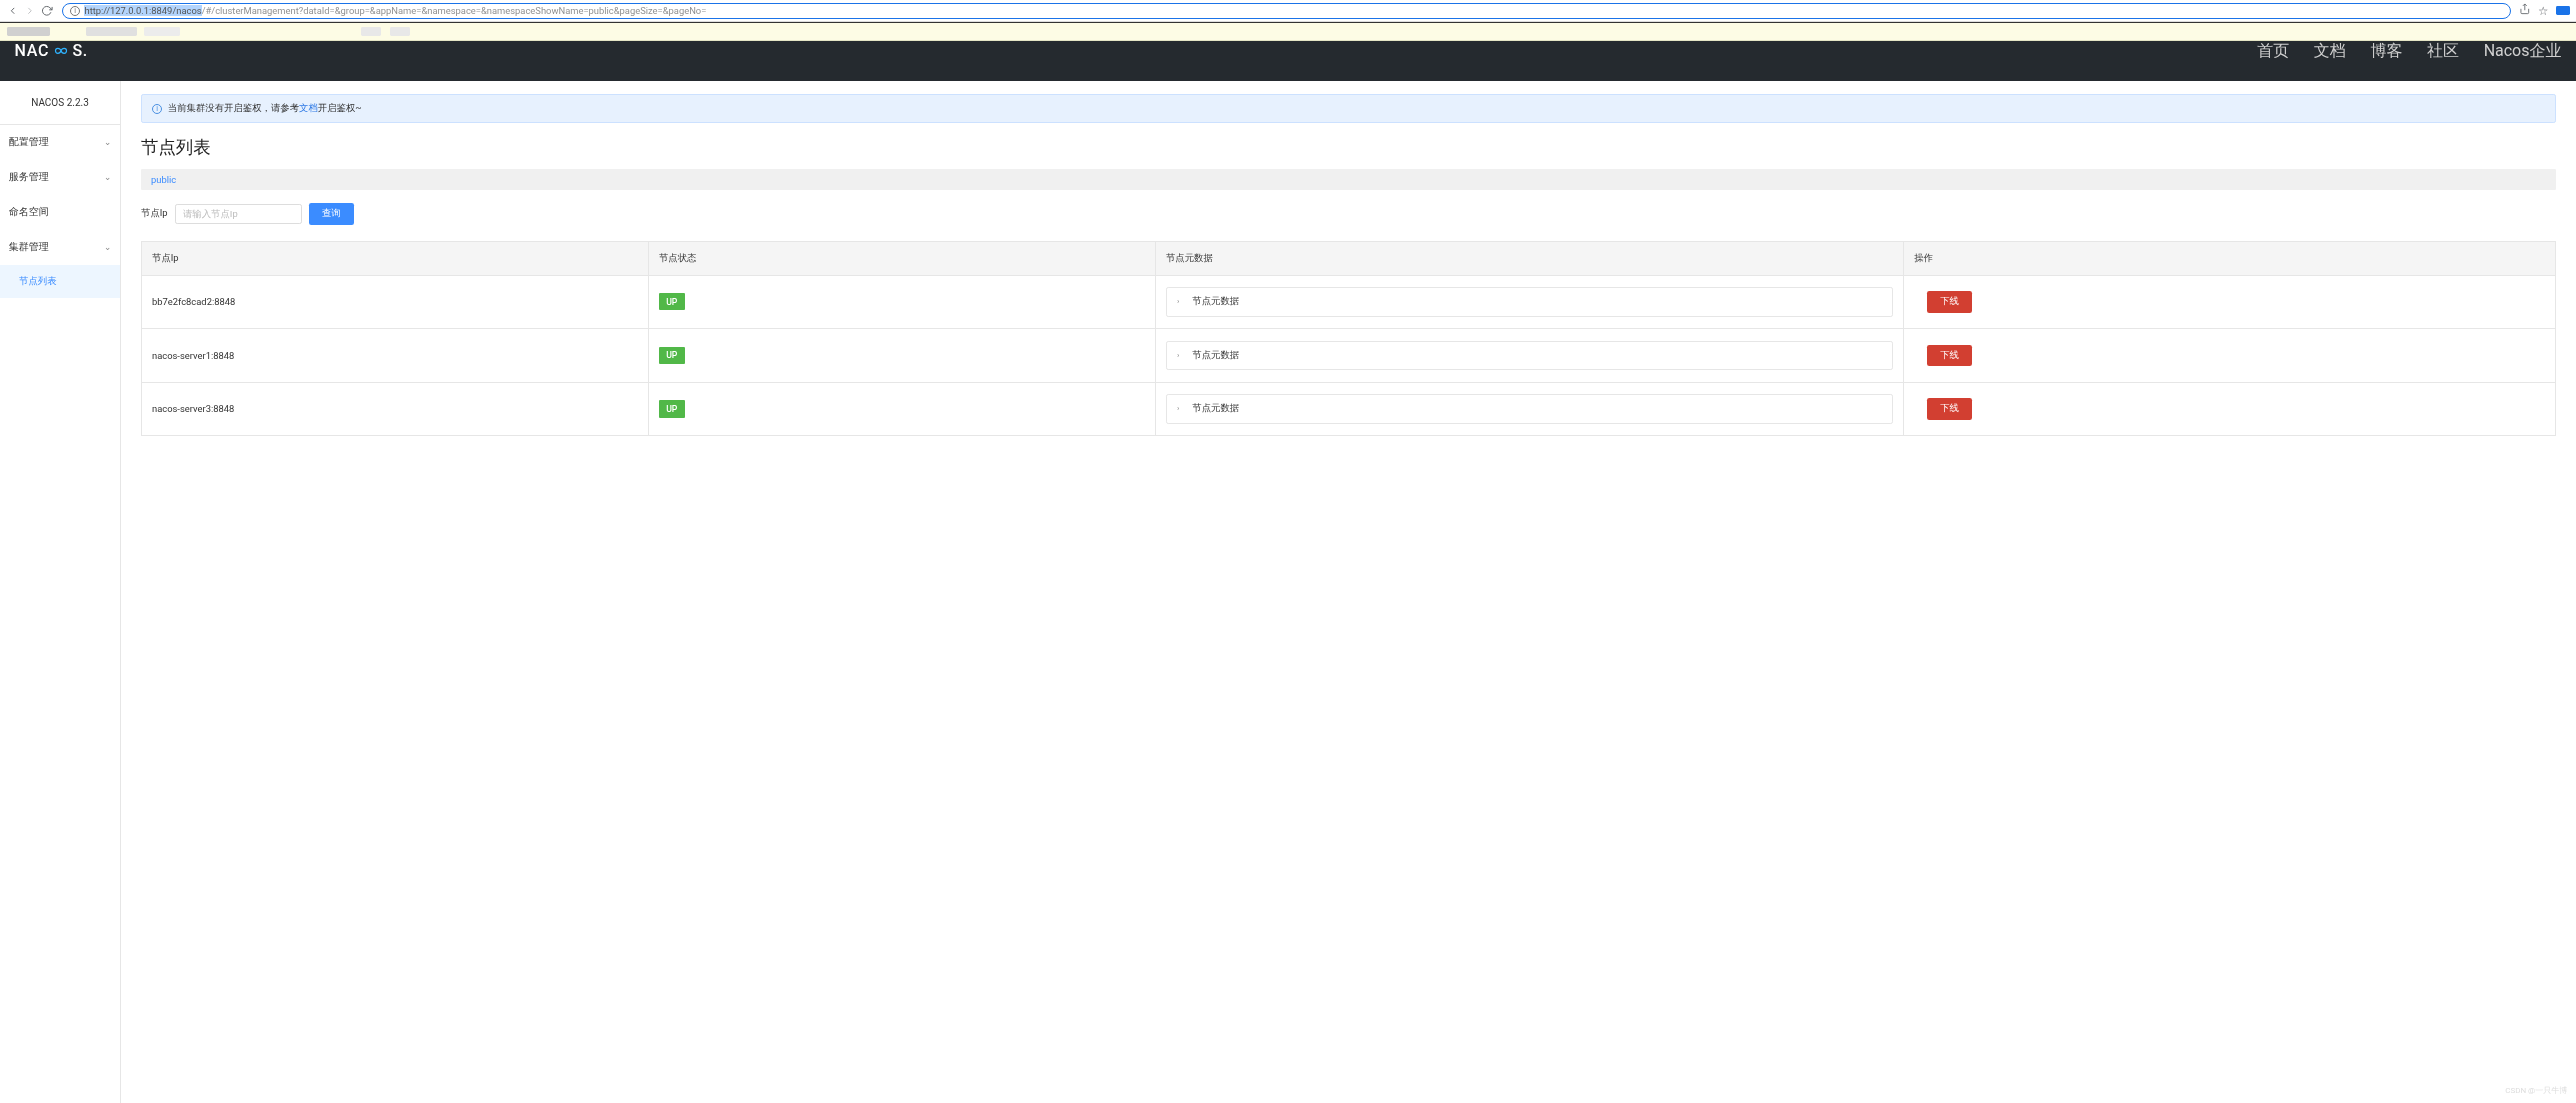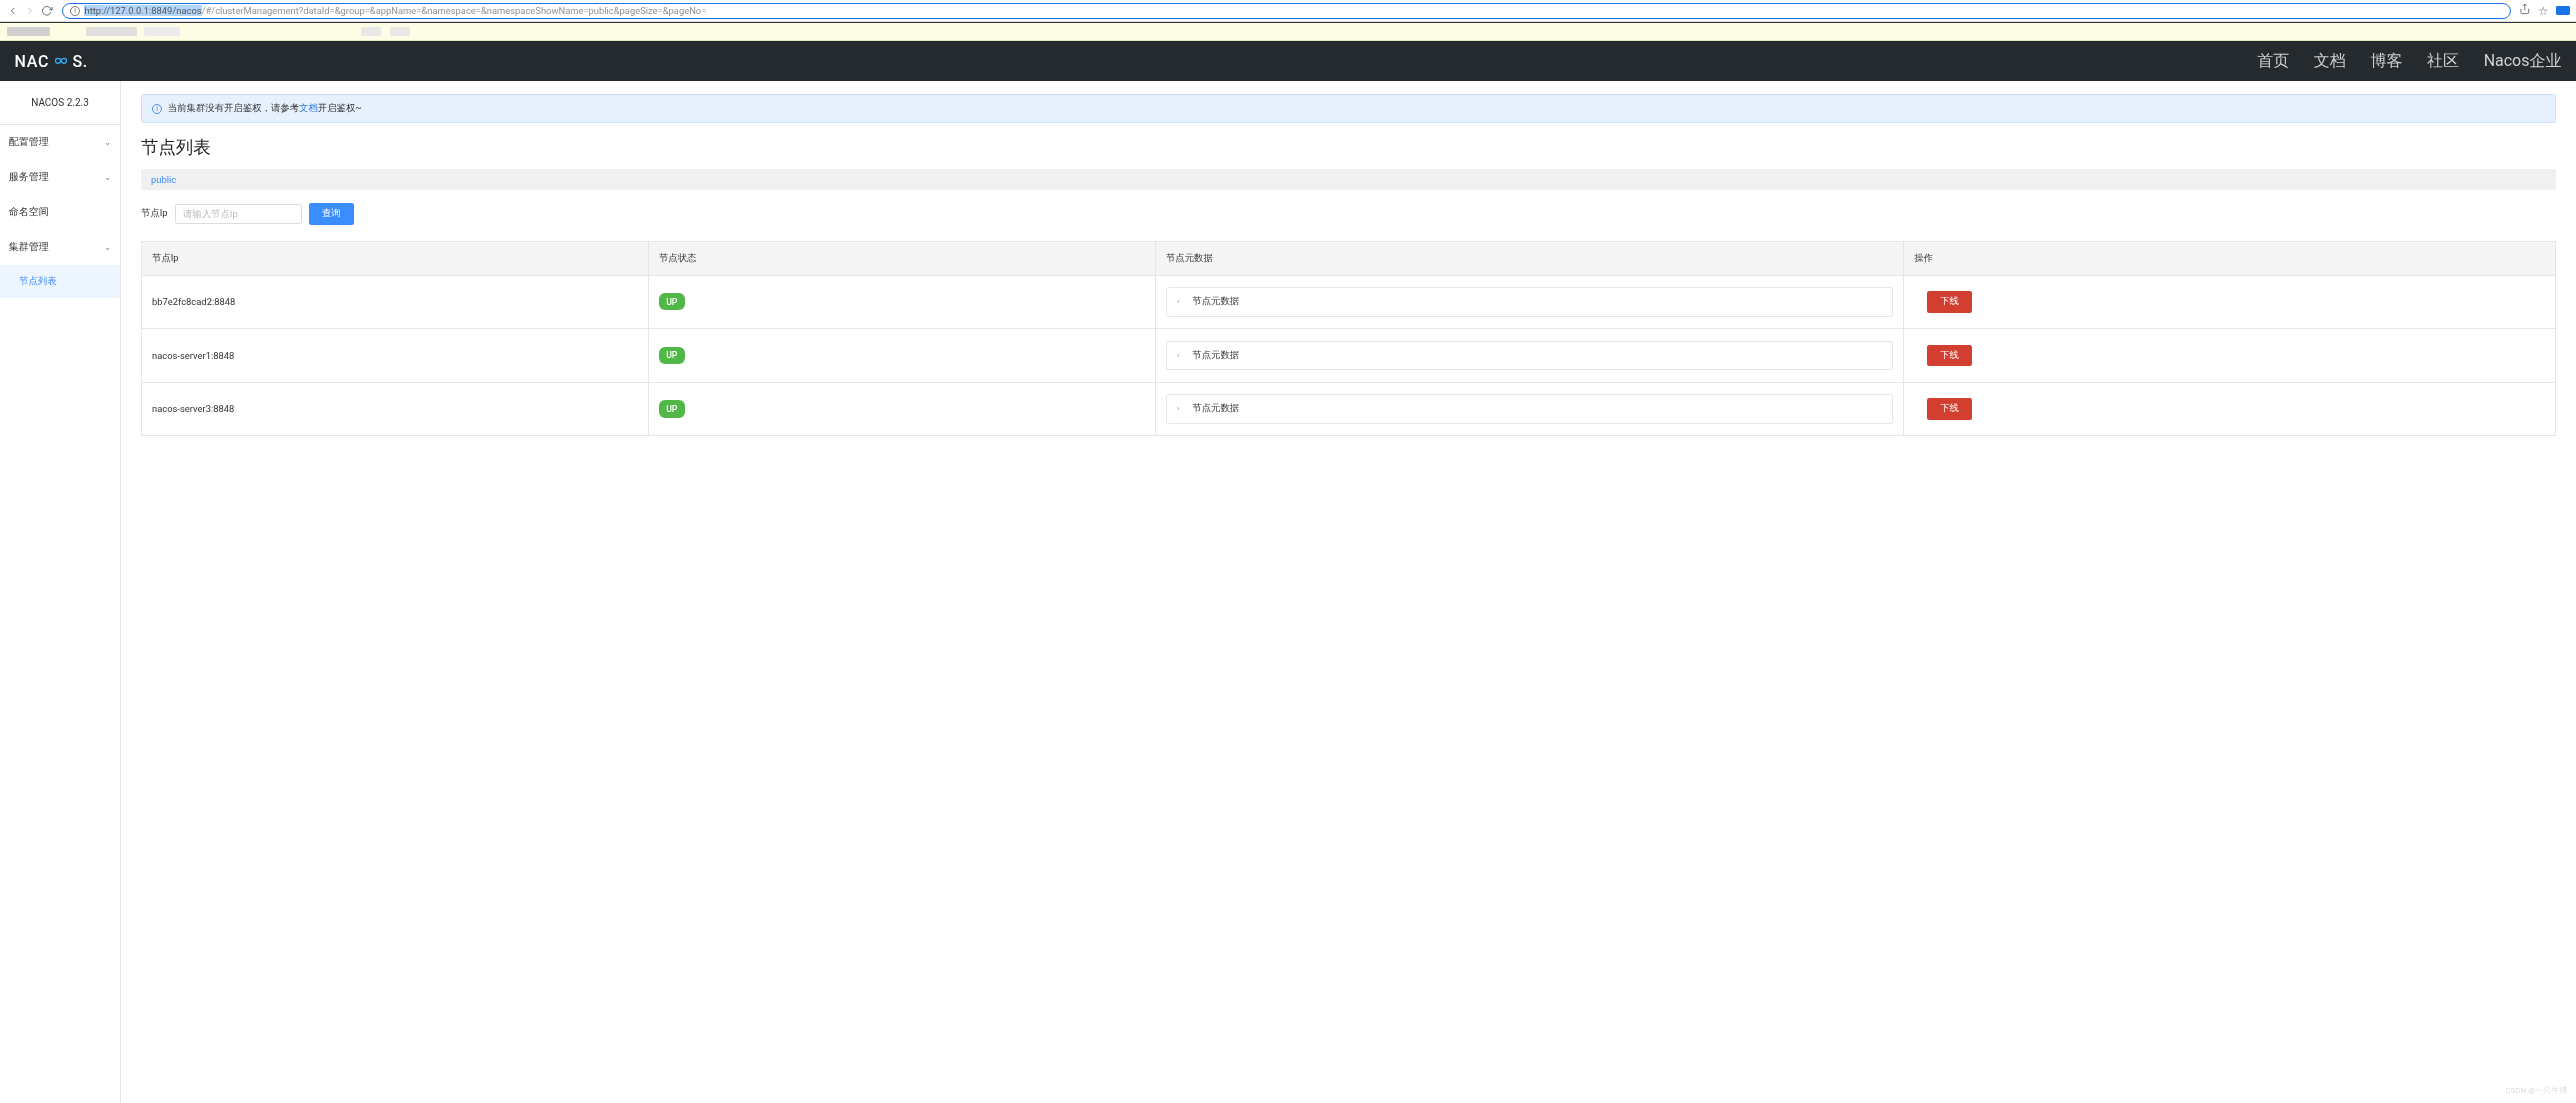--- a/index.html
+++ b/index.html
@@ -16,21 +16,21 @@
     .right-icons { display: flex; gap: 7.2px; align-items: center; color: #5f6368; }
     .right-icons span { font-size: 11.6px; cursor: pointer; }
     .laptop-icon { width: 14.5px; height: 8.7px; background: #1a73e8; border-radius: 1.4px; display: inline-block; }
 
     
     .ext-bar { height: 19px; background: #fdfce5; border-top: 1.4px solid #333; border-bottom: 0.7px solid #e5e5c5; display: flex; align-items: center; padding: 0 7.2px; gap: 36px; }
     .ext-item { width: 29px; height: 8.7px; background: #e8e8e8; border-radius: 1.4px; }
     .ext-item.gray-dark { background: #d0d0d0; width: 43px; }
 
     
-    .top-header { display: flex; align-items: center; height: 40px; background: #252a2f; color: #fff; padding: 0 14.5px; }
+    .top-header { display: flex; align-items: flex-start; height: 40px; background: #252a2f; color: #fff; padding: 0 14.5px; }
     .logo { display: flex; align-items: center; font-size: 16px; font-weight: 500; letter-spacing: 0.7px; }
     .logo-infinity { width: 22px; height: 14.5px; display: inline-flex; align-items: center; justify-content: center; margin: 0 0.7px; }
     .logo-infinity svg { width: 22px; height: 11.6px; }
     .top-nav { margin-left: auto; display: flex; gap: 24.6px; font-size: 16px; color: #d0d0d0; }
     .top-nav a { color: #d0d0d0; text-decoration: none; cursor: pointer; }
 
     
     .main-container { display: flex; min-height: calc(100vh - 80px); }
     
     
@@ -61,21 +61,21 @@
 
     
     .node-table { width: 100%; border-collapse: collapse; border: 0.7px solid #e6e6e6; }
     .node-table th { text-align: left; padding: 10px 10px; background: #f5f5f5; border: 0.7px solid #e6e6e6; font-weight: 400; font-size: 9.4px; color: #333; }
     .node-table td { padding: 11.6px 10px; border: 0.7px solid #e6e6e6; font-size: 9.4px; color: #333; vertical-align: middle; }
     .col-ip { width: 21%; }
     .col-status { width: 21%; }
     .col-meta { width: 31%; }
     .col-action { width: 27%; }
     
-    .status-badge { display: inline-block; background: #51b848; color: #fff; padding: 3.6px 7.2px; border-radius: 6px; font-size: 8.7px; font-weight: 500; }
+    .status-badge { display: inline-block; background: #51b848; color: #fff; padding: 3.6px 7.2px; border-radius: 1px; font-size: 8.7px; font-weight: 500; }
     
     .meta-expand { display: flex; align-items: center; border: 0.7px solid #e6e6e6; border-radius: 2.2px; padding: 7.2px 10px; cursor: pointer; background: #fff; }
     .meta-expand .arrow { color: #888; font-size: 8px; margin-right: 13px; }
     .meta-expand .label { color: #333; }
     
     .action-btn { background: #d23f31; color: #fff; border: none; border-radius: 2.2px; padding: 4.3px 13px; font-size: 9.4px; cursor: pointer; margin-left: 13px; }
 
     .watermark { position: fixed; right: 8.7px; bottom: 7.2px; font-size: 8px; color: #ddd; }
   </style>
 </head>

